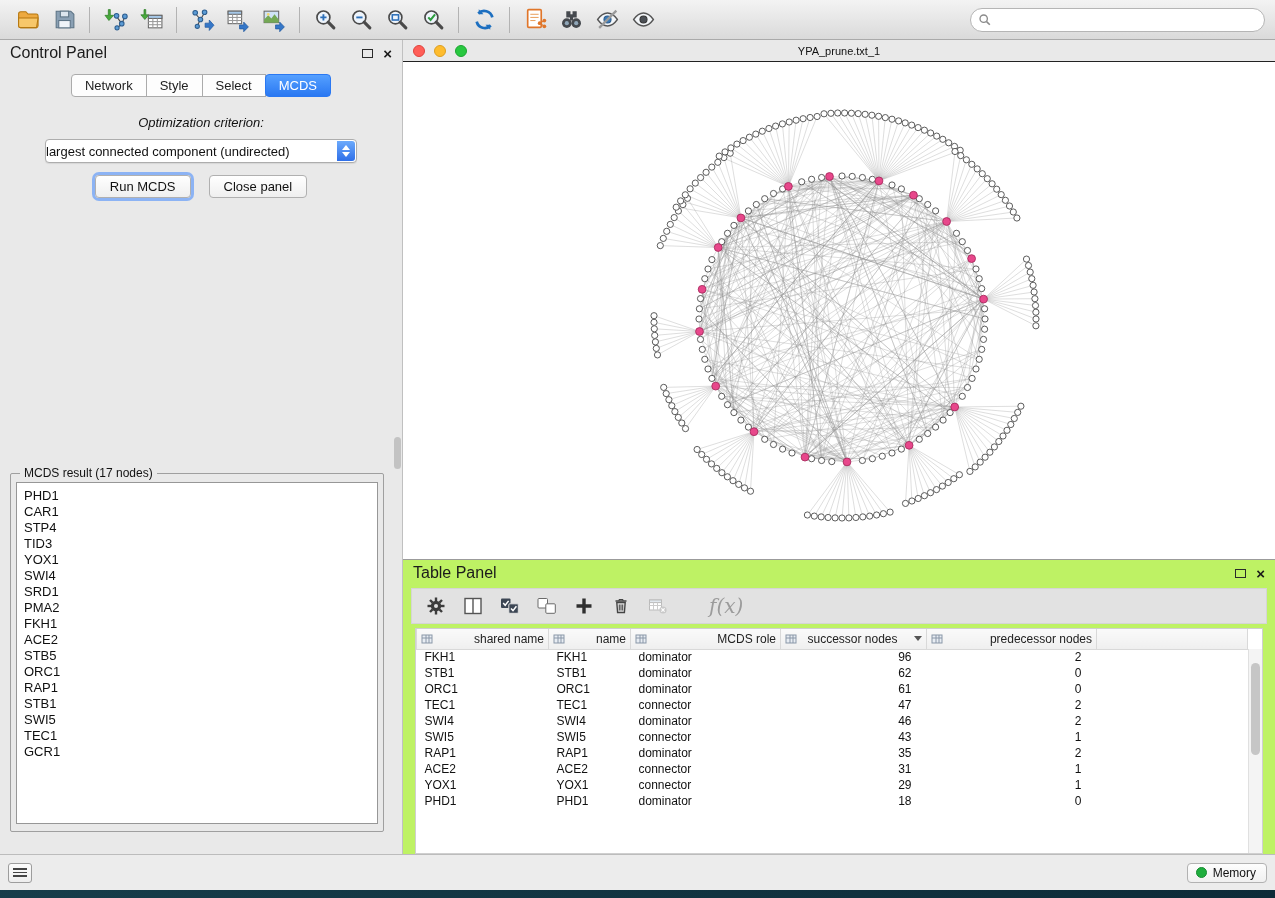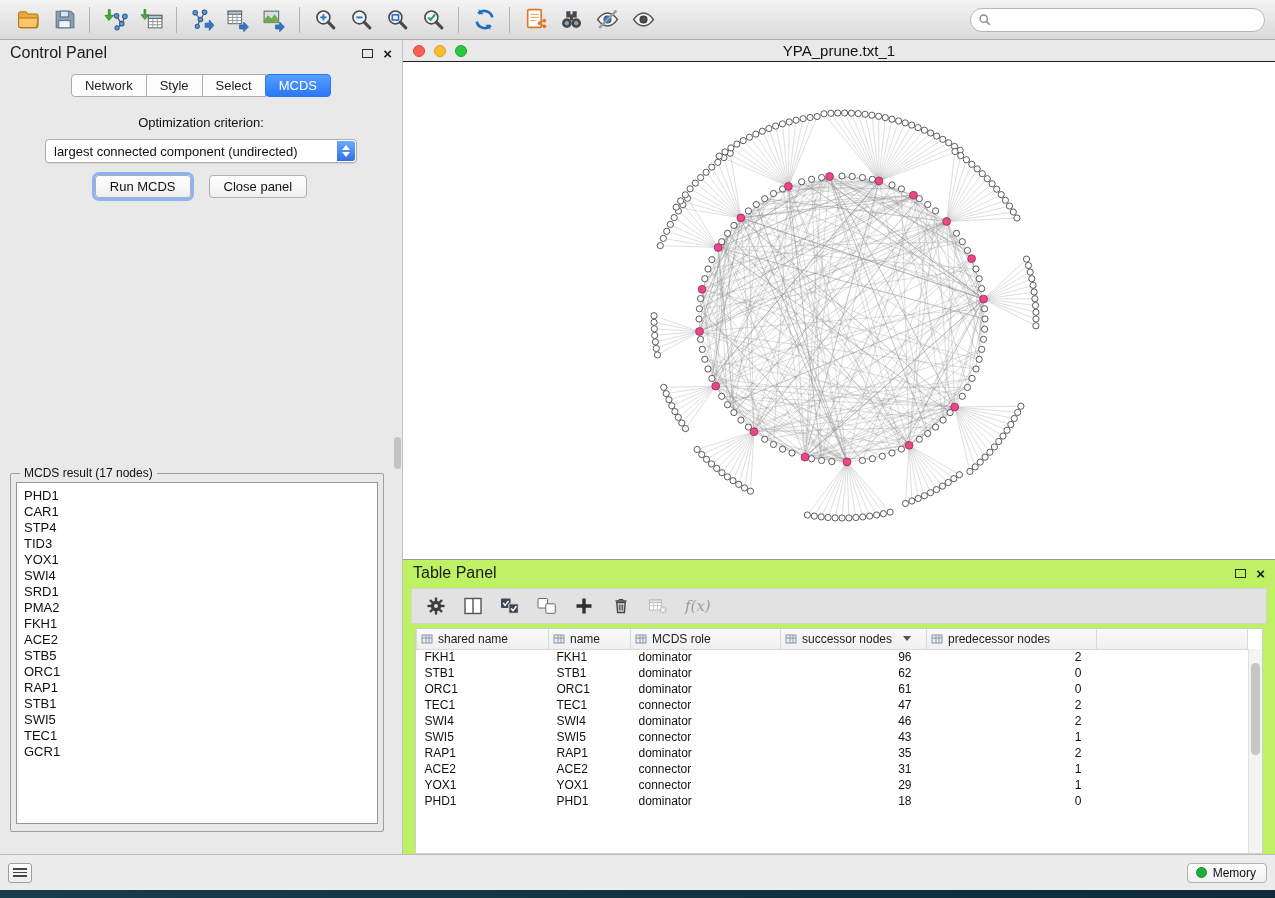--- a/index.html
+++ b/index.html
@@ -24,22 +24,22 @@
   .win-btns { margin-left:auto; display:flex; align-items:center; gap:10px; }
   .float-box { width:11px; height:9px; border:1.5px solid #2a2a2a; display:inline-block; }
   .close-x { font-size:15px; font-weight:bold; color:#1a1a1a; line-height:1; }
 
   .cp-tabs { display:flex; justify-content:center; margin-top:8px; }
   .tab { padding:3px 13px; font-size:13px; color:#222; background:#fdfdfd; border:1px solid #ababab; margin-left:-1px; position:relative; cursor:default; }
   .tab:first-child { border-radius:4px 0 0 4px; margin-left:0; }
   .tab:last-child { border-radius:0 4px 4px 0; }
   .tab.active { background:linear-gradient(#55a0ff,#2a78f2); border-color:#2a78f2; color:#fff; border-radius:4px; z-index:2; }
 
-  .opt-label { text-align:center; font-size:13px; margin-top:18px; color:#111; }
-  .dropdown { margin:9px auto 0; width:312px; height:24px; background:#fff; border:1px solid #adadad; border-radius:4px; display:flex; align-items:center; padding-left:8px; font-size:13px; color:#111; position:relative; box-shadow:0 1px 1px rgba(0,0,0,.08); }
+  .opt-label { text-align:center; font-size:13px; margin-top:18px; color:#111;font-style:italic; }
+  .dropdown { margin:9px auto 0; width:312px; height:24px; background:#fff; border:1px solid #adadad; border-radius:4px; display:flex; align-items:center; font-size:13px; color:#111; position:relative; box-shadow:0 1px 1px rgba(0,0,0,.08); }
   .dd-stepper { position:absolute; right:1px; top:1px; bottom:1px; width:18px; border-radius:0 3px 3px 0; background:linear-gradient(#6caafc,#2f6fe8); display:flex; flex-direction:column; align-items:center; justify-content:center; gap:2px; }
   .dd-up { width:0; height:0; border-left:4px solid transparent; border-right:4px solid transparent; border-bottom:5px solid #fff; }
   .dd-down { width:0; height:0; border-left:4px solid transparent; border-right:4px solid transparent; border-top:5px solid #fff; }
 
   .btn-row { display:flex; justify-content:center; gap:18px; margin-top:12px; }
   .btn { background:linear-gradient(#ffffff,#efefef); border:1px solid #b0b0b0; border-radius:4px; padding:3px 14px; font-size:13px; color:#111; font-family:"Liberation Sans",sans-serif; }
   .btn.focus-ring { box-shadow:0 0 0 3px rgba(90,150,250,.65); }
 
   .mcds-fieldset { position:absolute; left:10px; right:18px; top:426px; bottom:22px; border:1px solid #9f9f9f; border-radius:2px; padding:2px 5px 7px 5px; }
   .mcds-fieldset legend { font-size:12px; color:#111; padding:0 4px; margin-left:4px;margin-top:6px; }
@@ -48,34 +48,34 @@
   .cp-scroll-thumb { position:absolute; right:1px; top:397px; width:7px; height:32px; background:#c3c3c3; border-radius:4px; }
 
   
   .right-side { flex:1; display:flex; flex-direction:column; min-width:0; background:#e9e9e9; }
   .net-titlebar { height:22px; background:#e9e9e9; border-bottom:1px solid #222; position:relative; display:flex; align-items:center; flex:0 0 auto; }
   .traffic { position:absolute; left:10px; display:flex; gap:9px; }
   .light { width:12px; height:12px; border-radius:50%; }
   .light.red { background:#ff5e57; border:1px solid #df433d; }
   .light.yellow { background:#febc2e; border:1px solid #dd9f21; }
   .light.green { background:#28c840; border:1px solid #1da532; }
-  .net-title { width:100%; text-align:center; font-size:15px; color:#111; }
+  .net-title { width:100%; text-align:center; font-size:11px; color:#111; }
   .net-view { height:497px; background:#fff; position:relative; overflow:hidden; flex:0 0 auto; }
   .net-view svg { position:absolute; inset:0; width:100%; height:100%; }
 
   
   .table-panel { flex:1; display:flex; flex-direction:column; min-height:0; border-top:1px solid #9b9b9b; background:#bef264; }
   .tp-toolbar { height:36px; background:#e2e2e2; margin:2px 8px 0 8px; display:flex; align-items:center; gap:17px; padding-left:14px; border:1px solid #d5d5d5; flex:0 0 auto; }
   .tp-tool { display:flex; align-items:center; justify-content:center; }
   .tp-tool svg { width:20px; height:20px; }
-  .fx-label { font-family:"DejaVu Serif", serif; font-style:italic; font-size:15px; color:#9b9b9b; }
+  .fx-label { font-family:"DejaVu Serif", serif; font-style:italic; font-size:20px; color:#9b9b9b;margin-left:24px; }
   .table-wrap { flex:1; margin:4px 12px 0 12px; background:#fff; border:1px solid #cfcfcf; position:relative; overflow:hidden; min-height:0; }
   table { border-collapse:collapse; width:calc(100% - 14px); table-layout:fixed; }
   thead th { height:20px; background:linear-gradient(#fafafa,#efefef); border:1px solid #d9d9d9; border-top:none; font-weight:normal; font-size:12px; color:#222; padding:0 4px; white-space:nowrap; overflow:hidden; }
-  th .th-inner { display:flex; align-items:center; justify-content:flex-start; gap:5px; }
+  th .th-inner { display:flex; align-items:center; justify-content:space-between; gap:5px; }
   .combo-arrow { width:0; height:0; border-left:4px solid transparent; border-right:4px solid transparent; border-top:5px solid #555; margin-left:6px; }
   tbody td { height:16px; font-size:12px; color:#111; padding:0 8px; white-space:nowrap; overflow:hidden; }
   tbody td.num { text-align:right; padding-right:15px; }
   .vscroll { position:absolute; right:0; top:20px; bottom:0; width:14px; background:#f4f4f4; border-left:1px solid #e0e0e0; }
   .vscroll .thumb { position:absolute; left:2px; right:2px; top:14px; height:92px; background:#c6c6c6; border-radius:6px; }
   .table-tabs { height:27px; display:flex; justify-content:center; align-items:center; flex:0 0 auto; }
 
   
   .status-bar { height:36px; background:#ececec; border-top:1px solid #bcbcbc; display:flex; align-items:center; padding:0 8px; flex:0 0 auto; }
   .list-btn { width:24px; height:20px; border:1px solid #9d9d9d; border-radius:3px; background:linear-gradient(#fcfcfc,#ededed); display:flex; flex-direction:column; justify-content:center; gap:2px; padding:0 4px; }

